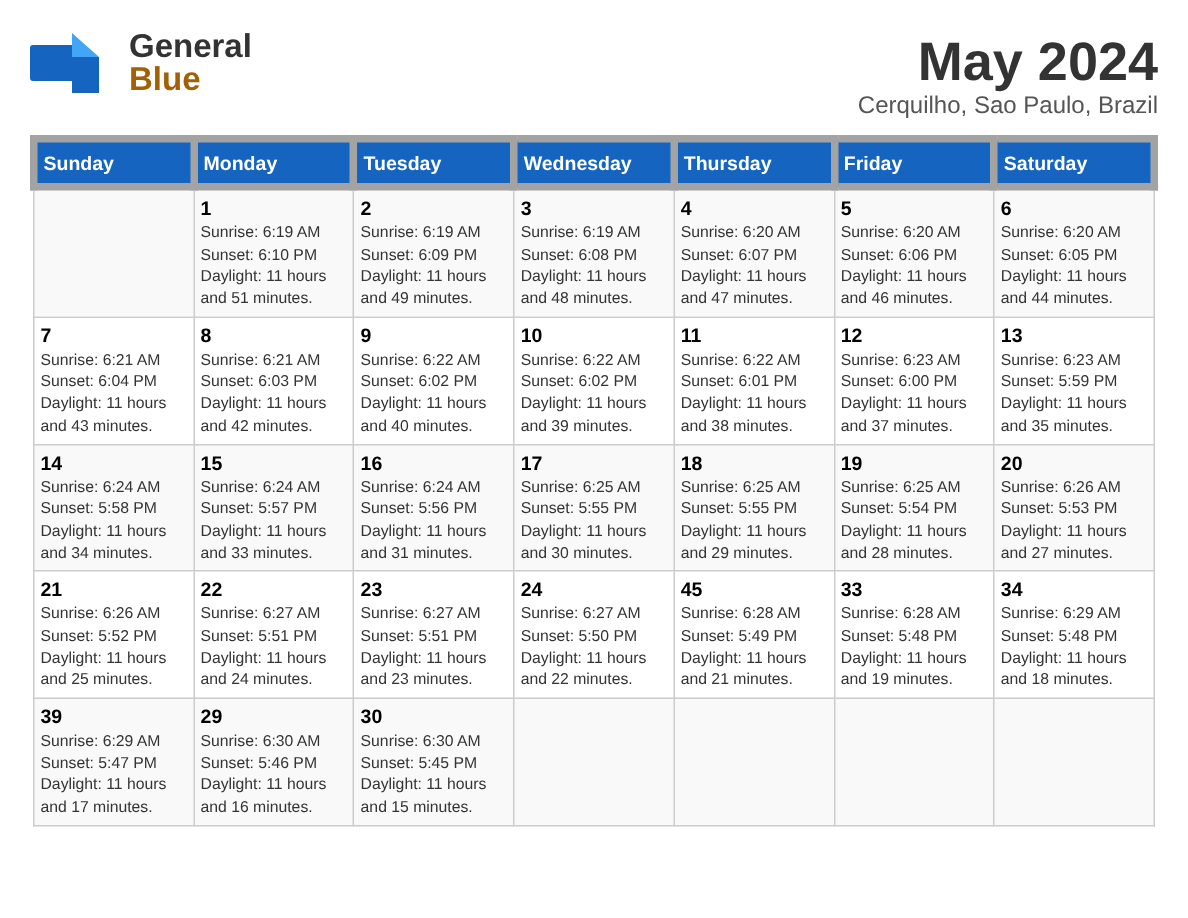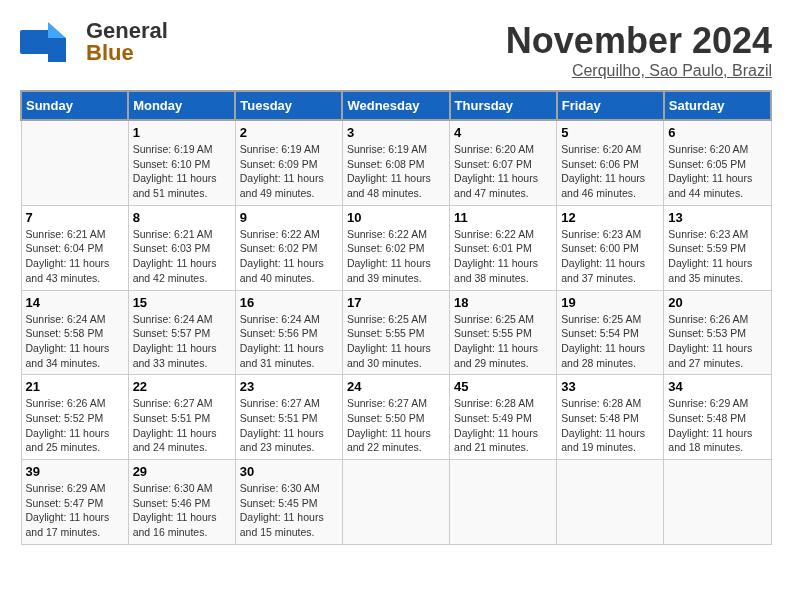--- a/index.html
+++ b/index.html
@@ -25,35 +25,34 @@
       text-align: right;
     }
     .month-title {
       font-size: 36px;
       font-weight: bold;
       color: #333;
     }
     .location {
       font-size: 16px;
       color: #555;
-      text-decoration: underline;
     }
     table {
       width: 100%;
       border-collapse: collapse;
       font-size: 11px;
     }
     thead tr th {
       background-color: #1565c0;
       color: #fff;
       padding: 6px 4px;
       text-align: left;
       font-size: 13px;
       font-weight: bold;
-      border: 2px solid #a3a3a3;
+      border: 5px solid #a3a3a3;
     }
     tbody tr td {
       border: 1px solid #ccc;
       vertical-align: top;
       padding: 4px;
       width: calc(100% / 7);
       min-height: 80px;
       height: 80px;
     }
     tbody tr:nth-child(odd) td {
@@ -86,21 +85,21 @@
           <polygon points="28,0 46,16 28,16" fill="#42a5f5"></polygon>
           <polygon points="28,16 46,16 46,40 28,40" fill="#1565c0"></polygon>
         </svg>
       </div>
       <div style="font-size:22px;font-weight:bold;color:#333;line-height:1;margin-left:4px;">
         General<br><span style="color:#a16207;">Blue</span>
       </div>
     </div>
   </div>
   <div class="title-block">
-    <div class="month-title">November 2024</div>
+    <div class="month-title">May 2024</div>
     <div class="location">Cerquilho, Sao Paulo, Brazil</div>
   </div>
 </div>
 
 <table>
   <thead>
     <tr>
     <th>Sunday</th>
         <th>Monday</th>
         <th>Tuesday</th>

